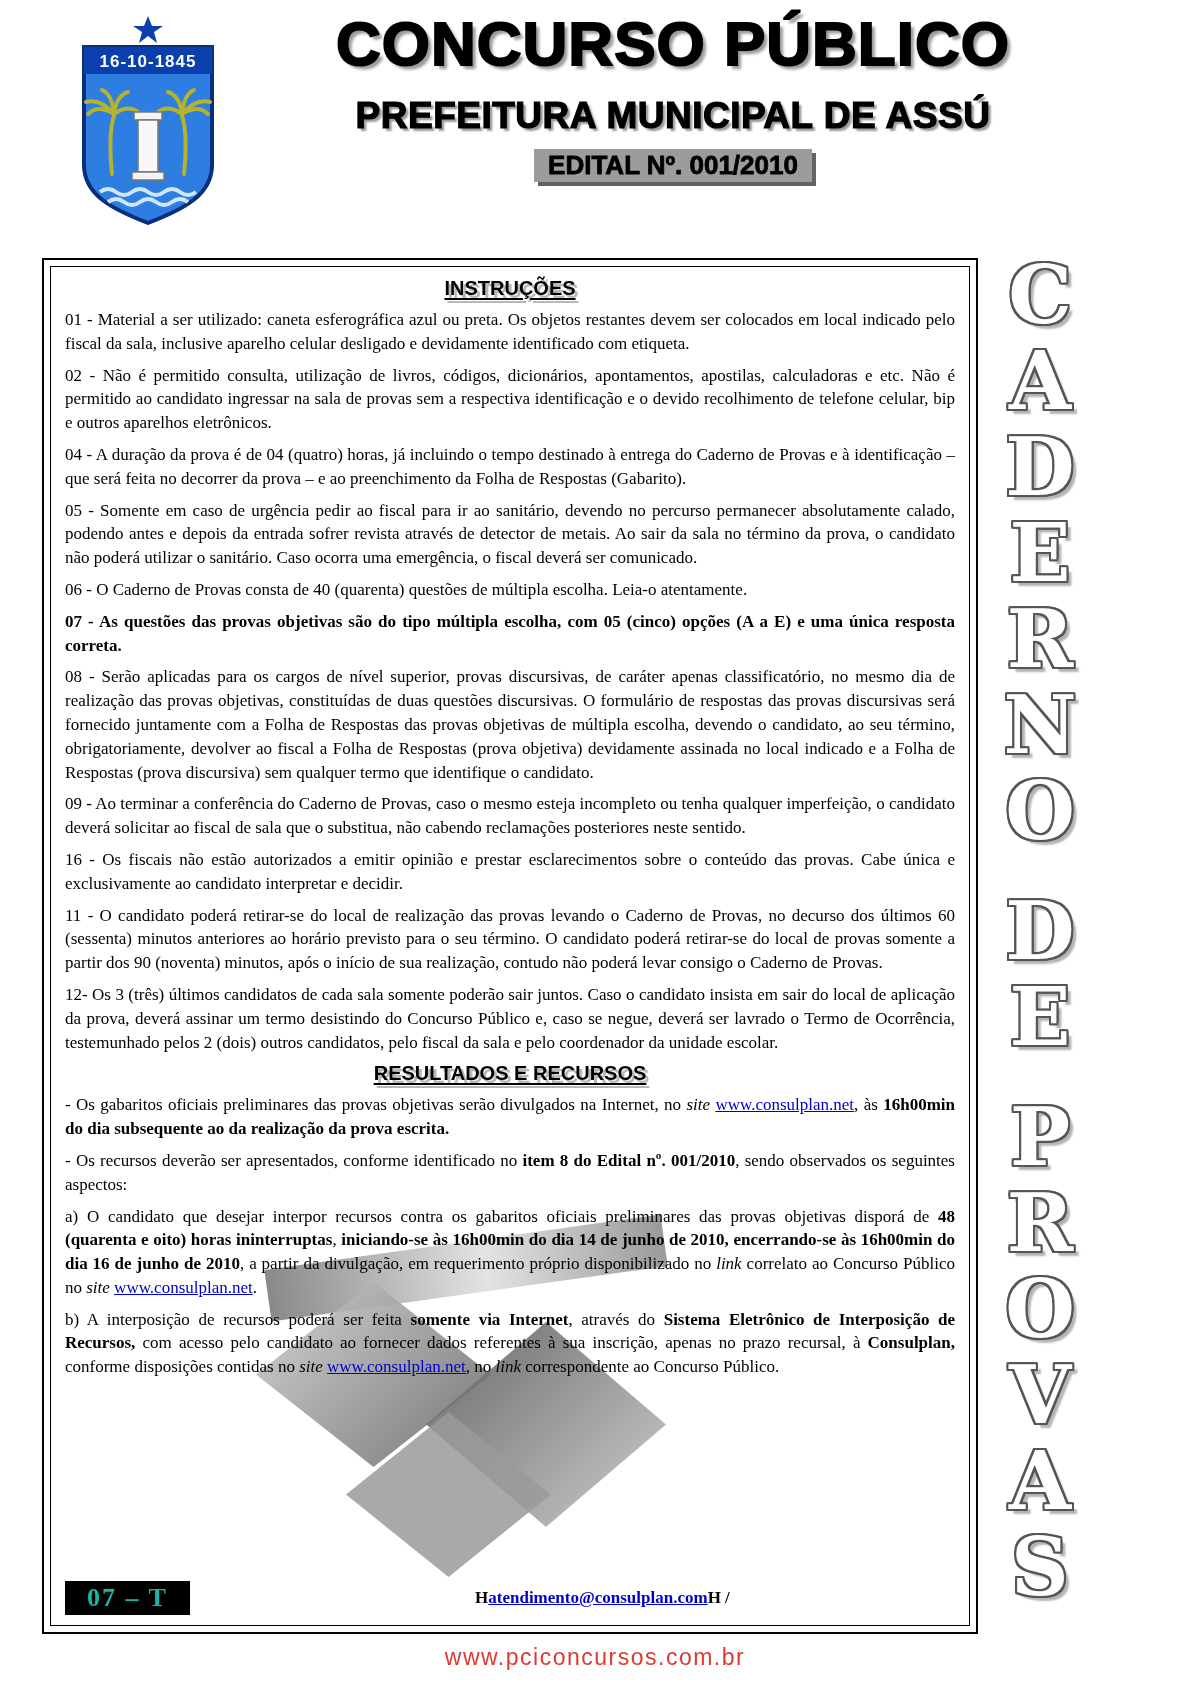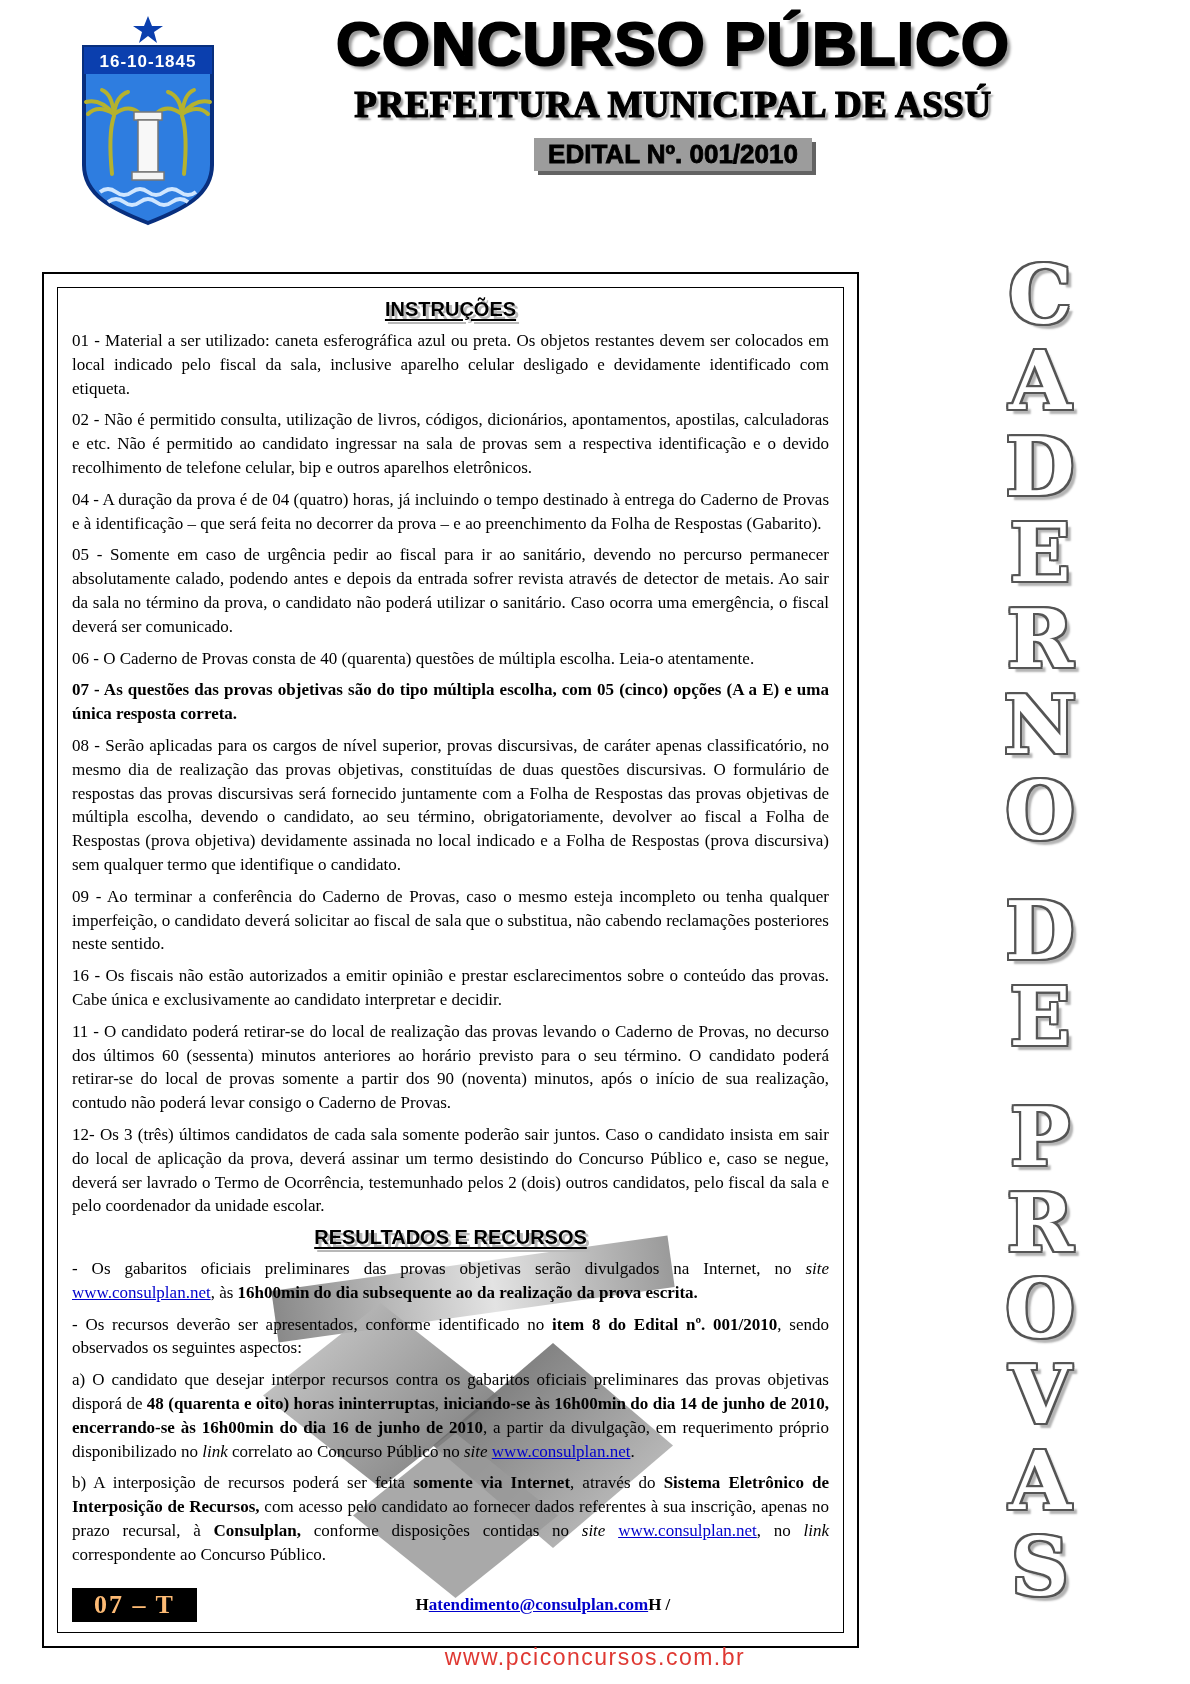--- a/index.html
+++ b/index.html
@@ -14,40 +14,40 @@
   .header { position:absolute; top:12px; left:8px; width:100%; height:240px; }
   .logo-wrap { position:absolute; left:60px; top:2px; width:160px; height:215px; }
   .header-text { margin-left:245px; width:840px; text-align:center; }
   .main-title {
     font-family:"Liberation Sans", sans-serif; font-weight:900; font-size:62px;
     letter-spacing:1px; line-height:1.02; color:#000;
     -webkit-text-stroke:2px #000;
     text-shadow:4px 4px 3px #9a9a9a;
   }
   .subtitle1 {
-    font-family:Liberation Serif, serif; font-weight:900; font-size:37px;
-    -webkit-text-stroke:1.2px #000; letter-spacing:0.5px; margin-top:8px;
+    font-family:Liberation Sans, sans-serif; font-weight:900; font-size:37px;
+    -webkit-text-stroke:1.2px #000; letter-spacing:0.5px; margin-top:20px;
     text-shadow:3px 3px 2px #9a9a9a;
   }
   .subtitle2 {
     font-family:"Liberation Sans", sans-serif; font-weight:900; font-size:29px;
     -webkit-text-stroke:0.8px #000; margin-top:2px;
     text-shadow:2px 2px 2px #9a9a9a;
   }
   .edital {
     display:inline-block; margin-top:12px;
     font-family:"Liberation Sans", sans-serif; font-weight:900; font-size:26px;
     -webkit-text-stroke:0.8px #000;
     background:#9c9c9c; padding:1px 14px; box-shadow:4px 4px 0 #636363;
   }
 
   
   .main-box {
-    position:absolute; left:42px; top:258px; width:817px; height:1376px;
-    border:2px solid #000; padding:13px; background:#fff;margin-top:14px;
+    position:absolute; left:42px; top:258px; width:936px; height:1376px;
+    border:2px solid #000; padding:6px; background:#fff;
   }
   .main-inner {
     position:relative; width:100%; height:100%;
     border:1px solid #000; padding:8px 14px 6px; overflow:hidden;
   }
   .section-heading {
     position:relative; z-index:2; text-align:center;
     font-family:"Liberation Sans", sans-serif; font-weight:bold; font-size:20px;
     text-decoration:underline; text-underline-offset:3px;
     text-shadow:3px 3px 0 #b8b8b8; margin:2px 0 8px;
@@ -72,21 +72,21 @@
          background:linear-gradient(315deg,#c8c8c8,#575757); opacity:.9; }
   .wm4 { left:295px; top:1145px; width:205px; height:165px;
          clip-path:polygon(50% 0,100% 50%,50% 100%,0 50%);
          background:#9a9a9a; opacity:.85; }
 
   .box-footer {
     position:absolute; z-index:2; left:14px; right:14px; bottom:10px;
     display:flex; align-items:center;
   }
   .code-badge {
-    background:#000; color:#fdba74; font-weight:bold; font-size:26px;
+    background:#000; color:#14b8a6; font-weight:bold; font-size:26px;
     padding:2px 22px; letter-spacing:2px;
   }
   .contact { flex:1; text-align:center; font-size:17px; font-weight:bold; padding-left:60px; }
 
   
   .vcol {
     position:absolute; left:980px; top:252px; width:120px;
     display:flex; flex-direction:column; align-items:center;
   }
   .vletter {

